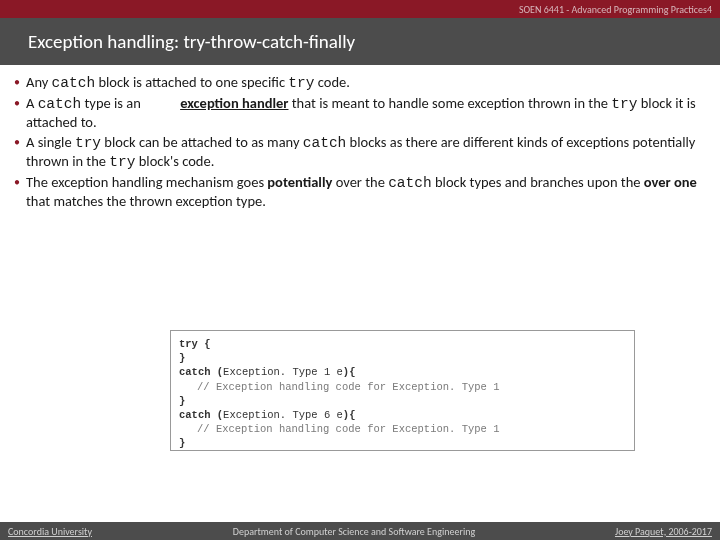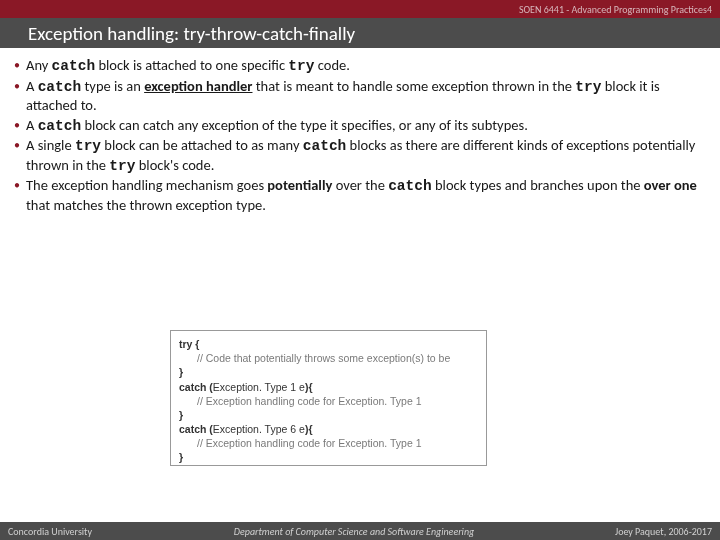--- a/index.html
+++ b/index.html
@@ -14,21 +14,21 @@
     height: 18px;
     background: #8a1826;
     color: #d7b7bc;
     display: flex;
     justify-content: flex-end;
     align-items: center;
     padding: 0 8px;
     font-size: 10px;
   }
   .title-bar {
-    height: 30px;
+    height: 47px;
     background: #4c4c4c;
     color: #fff;
     display: flex;
     align-items: center;
     padding-left: 28px;
     font-size: 19px;
     font-weight: 300;
   }
   .content {
     padding: 8px 16px 0 10px;
@@ -45,32 +45,32 @@
     margin-bottom: 1px;
   }
   .bullet-list li::before {
     content: "•";
     position: absolute;
     left: 4px;
     color: #8a1826;
     font-size: 12px;
     top: 2px;
   }
-  .mono { font-family: "Courier New", monospace; font-weight: bold; }
+  .mono { font-family: "Courier New", monospace; font-weight: normal; }
   .bold { font-weight: bold; }
-  .underline { text-decoration: underline; }
+  .underline { text-decoration: underline; margin-left: 36px; }
 
   .code-box {
     position: absolute;
     left: 170px;
     top: 330px;
-    width: 317px;
+    width: 465px;
     border: 1px solid #999;
     padding: 6px 8px 0 8px;
-    font-family: Liberation Sans, sans-serif;
+    font-family: Liberation Mono, monospace;
     font-size: 10.5px;
     line-height: 1.35;
     color: #333;
     background: #fff;
   }
   .kw { font-weight: bold; }
   .cm { color: #7a7a7a; font-style: normal; }
   .indent { padding-left: 18px; display: block; }
 
   .footer {
@@ -82,23 +82,22 @@
     display: flex;
     justify-content: space-between;
     align-items: center;
     padding: 0 8px;
     font-size: 10px;
   }
   .footer .center {
     position: absolute;
     left: 0; right: 12px;
     text-align: center;
-    font-style: italic;
   }
-  .footer .left, .footer .right { position: relative; z-index: 1; }
+  .footer .left, .footer .right { position: relative; z-index: 1; text-decoration: underline; }
 </style>
 </head>
 <body>
 
 <div class="top-bar">
   <span>SOEN 6441 - Advanced Programming Practices</span>
   <span>4</span>
 </div>
 
 <div class="title-bar">
@@ -107,34 +106,30 @@
 
 <div class="content">
   <ul class="bullet-list">
     <li>
       <span>Any </span><span class="mono">catch</span><span> block is attached to one specific </span><span class="mono">try</span><span> code.</span>
     </li>
     <li>
       <span>A </span><span class="mono">catch</span><span> type is an </span><span class="bold underline">exception handler</span><span> that is meant to handle some exception thrown in the </span><span class="mono">try</span><span> block it is attached to.</span>
     </li>
     <li>
-      <span>A </span><span class="mono">catch</span><span> block can catch any exception of the type it specifies, or any of its subtypes.</span>
-    </li>
-    <li>
       <span>A single </span><span class="mono">try</span><span> block can be attached to as many </span><span class="mono">catch</span><span> blocks as there are different kinds of exceptions potentially thrown in the </span><span class="mono">try</span><span> block's code.</span>
     </li>
     <li>
       <span>The exception handling mechanism goes </span><span class="bold">potentially</span><span> over the </span><span class="mono">catch</span><span> block types and branches upon the </span><span class="bold">over one</span><span> that matches the thrown exception type.</span>
     </li>
   </ul>
 </div>
 
 <div class="code-box">
   <div><span class="kw">try {</span></div>
-  <span class="indent cm">// Code that potentially throws some exception(s) to be</span>
   <div><span class="kw">}</span></div>
   <div><span class="kw">catch (</span><span>Exception. Type 1 e</span><span class="kw">){</span></div>
   <span class="indent cm">// Exception handling code for Exception. Type 1</span>
   <div><span class="kw">}</span></div>
   <div><span class="kw">catch (</span><span>Exception. Type 6 e</span><span class="kw">){</span></div>
   <span class="indent cm">// Exception handling code for Exception. Type 1</span>
   <div><span class="kw">}</span></div>
 </div>
 
 <div class="footer">

